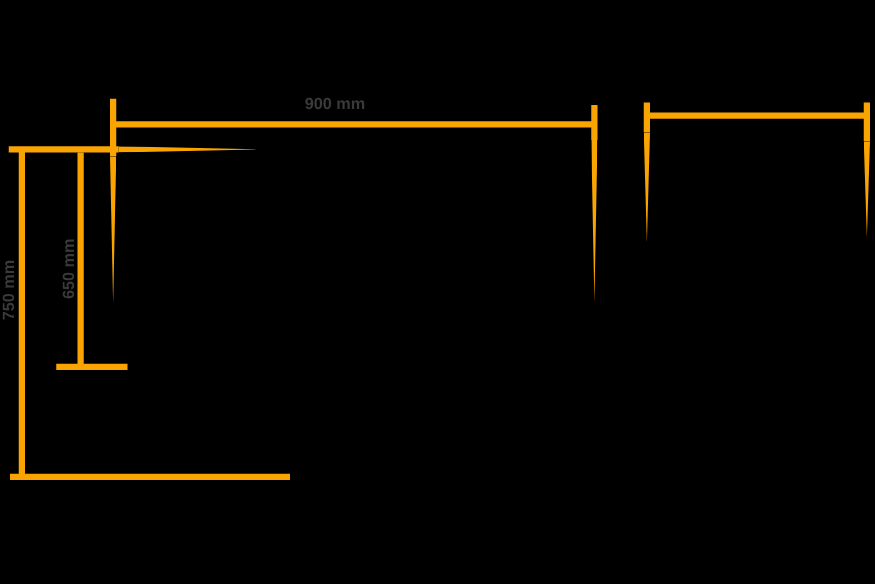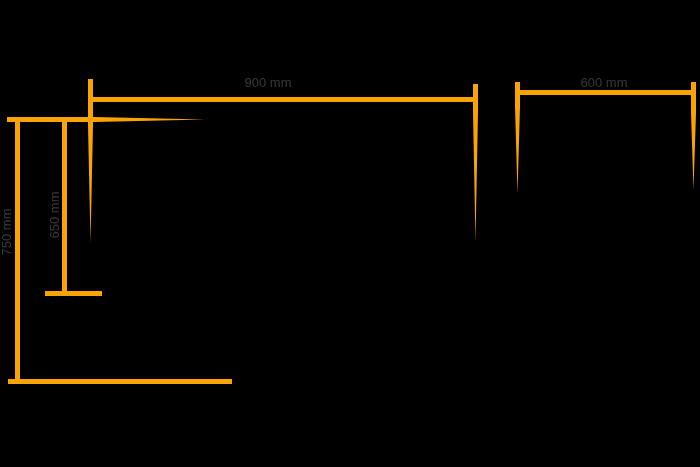--- a/index.html
+++ b/index.html
@@ -11,20 +11,21 @@
   body{
     background:var(--bg-color);
     font-family:"Liberation Sans", sans-serif;
   }
   .canvas{
     position:relative;
     width:700px;
     height:467px;
     background:var(--bg-color);
     overflow:hidden;
+    font-weight:bold;
   }
   .bar{
     position:absolute;
     background:var(--line-color);
   }
   .taper-down{
     clip-path:polygon(0 0, 100% 0, 50% 100%);
   }
   .taper-right{
     clip-path:polygon(0 0, 100% 50%, 0 100%);
@@ -53,21 +54,20 @@
   <div class="bar" style="left:473px;top:84px;width:5px;height:28px;"></div>
   <div class="bar taper-down" style="left:88px;top:125px;width:5px;height:118px;"></div>
   <div class="bar taper-down" style="left:473px;top:112px;width:5px;height:130px;"></div>
   <div class="dim-label" style="left:218px;top:76px;width:100px;">900 mm</div>
 
   <div class="bar" style="left:517px;top:90px;width:176px;height:5px;"></div>
   <div class="bar" style="left:515px;top:82px;width:5px;height:24px;"></div>
   <div class="bar" style="left:691px;top:82px;width:5px;height:31px;"></div>
   <div class="bar taper-down" style="left:515px;top:106px;width:5px;height:88px;"></div>
   <div class="bar taper-down" style="left:691px;top:113px;width:5px;height:77px;"></div>
-  <div class="dim-label" style="left:554px;top:76px;width:100px;">600 mm</div>
 
   <div class="bar" style="left:15px;top:120px;width:5px;height:263px;"></div>
   <div class="bar" style="left:7px;top:117px;width:88px;height:5px;"></div>
   <div class="bar taper-right" style="left:95px;top:117px;width:110px;height:5px;"></div>
   <div class="bar" style="left:8px;top:379px;width:224px;height:5px;"></div>
   <div class="dim-label vertical" style="left:-43px;top:225px;">750 mm</div>
 
   <div class="bar" style="left:62px;top:122px;width:5px;height:172px;"></div>
   <div class="bar" style="left:45px;top:291px;width:57px;height:5px;"></div>
   <div class="dim-label vertical" style="left:5px;top:208px;">650 mm</div>

